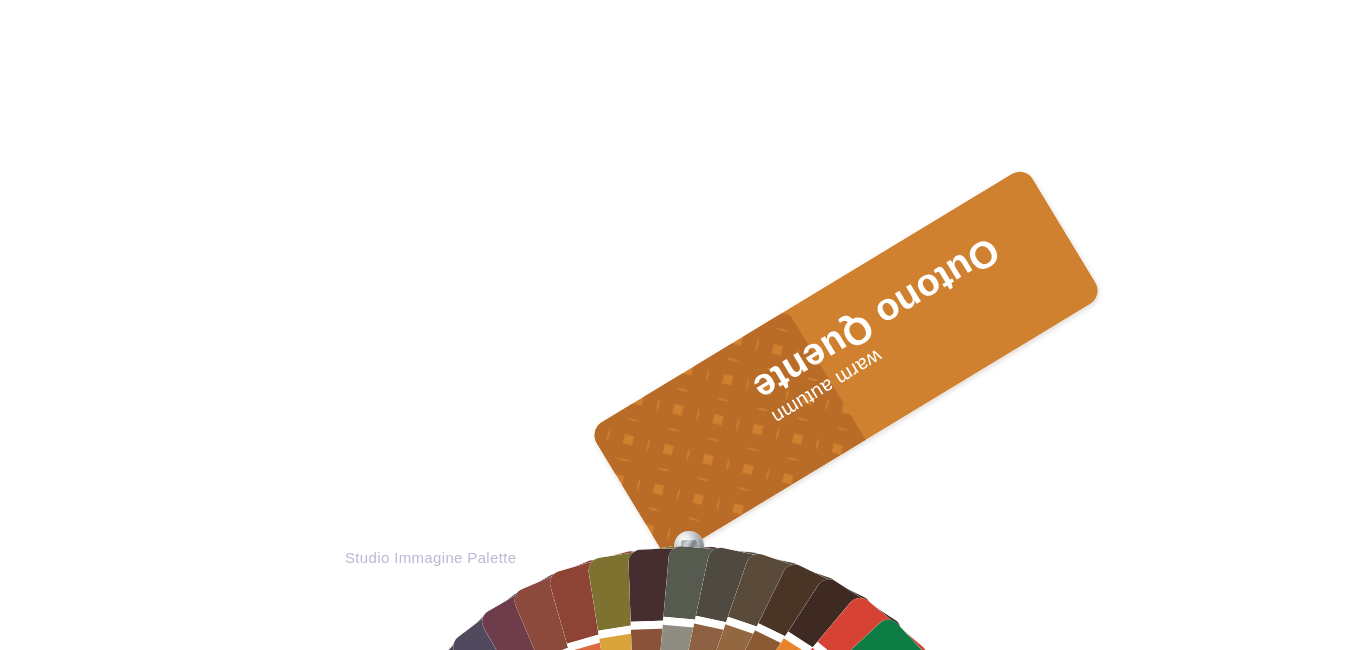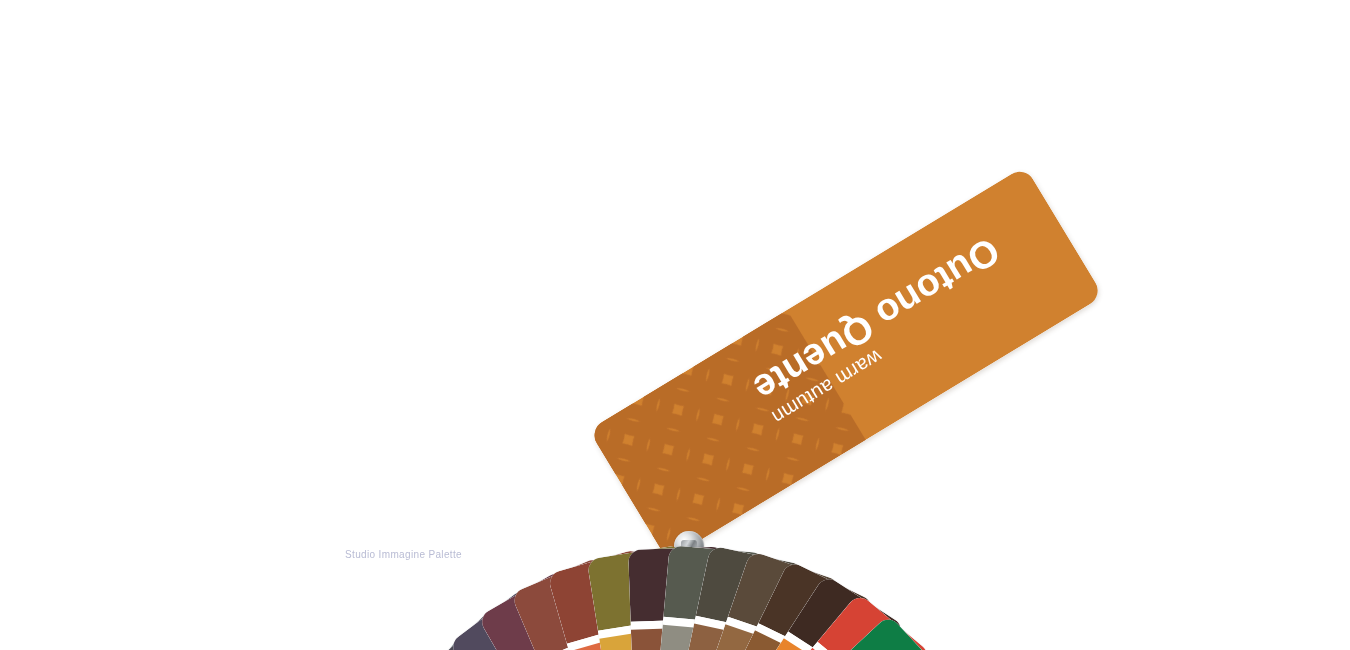--- a/index.html
+++ b/index.html
@@ -18,21 +18,21 @@
     background: #ffffff;
     overflow: hidden;
   }
 
   
   #caption {
     position: absolute;
     left: 345px;
     top: 549px;
     font-family: "Liberation Sans", sans-serif;
-    font-size: 10px;
+    font-size: 15px;
     letter-spacing: 0.35px;
     color: #b9bcd4;
     white-space: nowrap;
     user-select: none;
   }
 
   
   #fan {
     position: absolute;
     left: 0;

